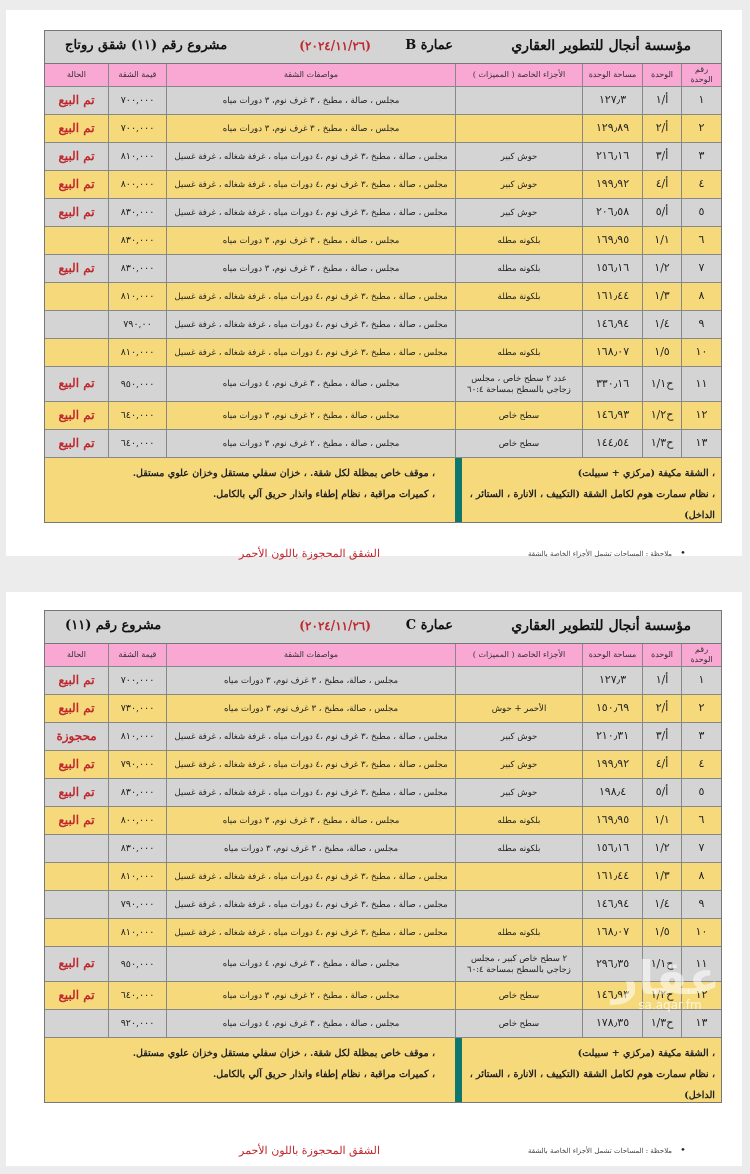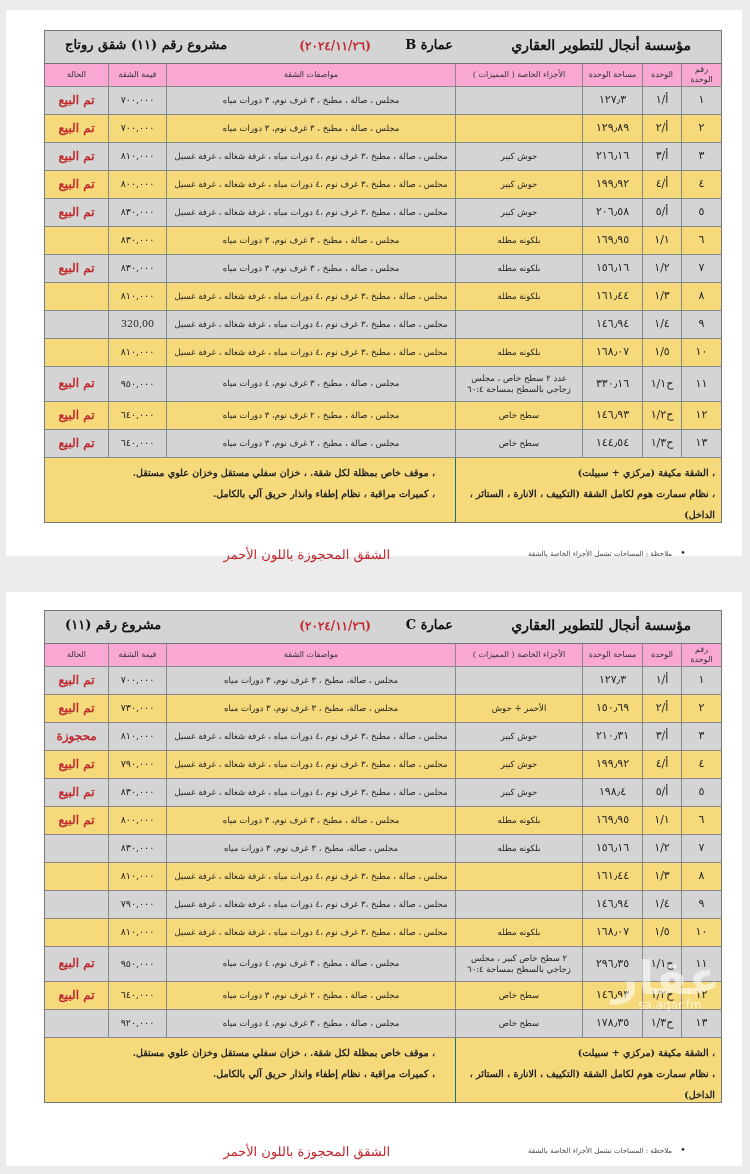--- a/index.html
+++ b/index.html
@@ -26,28 +26,28 @@
   .c-unit{width:39px;font-size:11px;}
   .c-area{width:60px;font-size:11px;font-weight:normal;letter-spacing:0.5px;}
   .c-part{width:127px;}
   .c-spec{width:289px;}
   .c-price{width:58px;font-size:9.5px;}
   .c-status{width:63px;color:#c0282e;font-size:12px;font-weight:bold;}
   .row.head .cell{font-size:8px;font-weight:normal;color:#333;}
   .row.data{height:27px;}
   .row.data.tall{height:34px;}
   .notes{display:flex;background:#f6d97a;height:64px;}
-  .notes .n-right{width:266px;border-left:1px solid #0f766e;padding:4px 6px;box-sizing:border-box;font-size:9.5px;font-weight:bold;line-height:21px;color:#222;}
+  .notes .n-right{width:266px;border-left:7px solid #0f766e;padding:4px 6px;box-sizing:border-box;font-size:9.5px;font-weight:bold;line-height:21px;color:#222;}
   .notes .n-left{flex:1;padding:4px 20px;box-sizing:border-box;font-size:9.5px;font-weight:bold;line-height:21px;color:#222;}
   .footer{position:absolute;left:38px;width:676px;height:16px;direction:rtl;}
   .sheet.b .footer{top:535px;}
   .sheet.c .footer{top:550px;}
   .foot-note{position:absolute;right:34px;top:2px;font-size:7px;color:#444;}
   .foot-note::before{content:"•";font-size:10px;margin-left:8px;color:#222;}
-  .foot-red{position:absolute;right:330px;top:2px;font-size:13px;color:#c0282e;}
+  .foot-red{position:absolute;right:340px;top:2px;font-size:11px;color:#c0282e;}
   .watermark{position:absolute;left:620px;top:955px;width:100px;height:80px;color:rgba(255,255,255,0.55);font-size:46px;font-family:"DejaVu Sans",sans-serif;font-weight:bold;direction:rtl;line-height:1;}
   .watermark small{display:block;font-size:12px;font-weight:normal;text-align:center;margin-top:-2px;color:rgba(255,255,255,0.7);}
 </style>
 </head>
 <body>
 
 <div class="sheet b">
   <div class="tbl">
     <div class="titlebar">
       <span class="t-company">مؤسسة أنجال للتطوير العقاري</span>
@@ -136,21 +136,21 @@
     <div class="cell c-spec">مجلس ، صالة ، مطبخ ،٣ غرف نوم ،٤ دورات مياه ، غرفة شغاله ، غرفة غسيل</div>
     <div class="cell c-price">٨١٠,٠٠٠</div>
     <div class="cell c-status"></div>
   </div>
         <div class="row data gray">
     <div class="cell c-no">٩</div>
     <div class="cell c-unit">١/٤</div>
     <div class="cell c-area">١٤٦٫٩٤</div>
     <div class="cell c-part"></div>
     <div class="cell c-spec">مجلس ، صالة ، مطبخ ،٣ غرف نوم ،٤ دورات مياه ، غرفة شغاله ، غرفة غسيل</div>
-    <div class="cell c-price">320,00</div>
+    <div class="cell c-price">٧٩٠,٠٠</div>
     <div class="cell c-status"></div>
   </div>
         <div class="row data yellow">
     <div class="cell c-no">١٠</div>
     <div class="cell c-unit">١/٥</div>
     <div class="cell c-area">١٦٨٫٠٧</div>
     <div class="cell c-part">بلكونه مطله</div>
     <div class="cell c-spec">مجلس ، صالة ، مطبخ ،٣ غرف نوم ،٤ دورات مياه ، غرفة شغاله ، غرفة غسيل</div>
     <div class="cell c-price">٨١٠,٠٠٠</div>
     <div class="cell c-status"></div>

